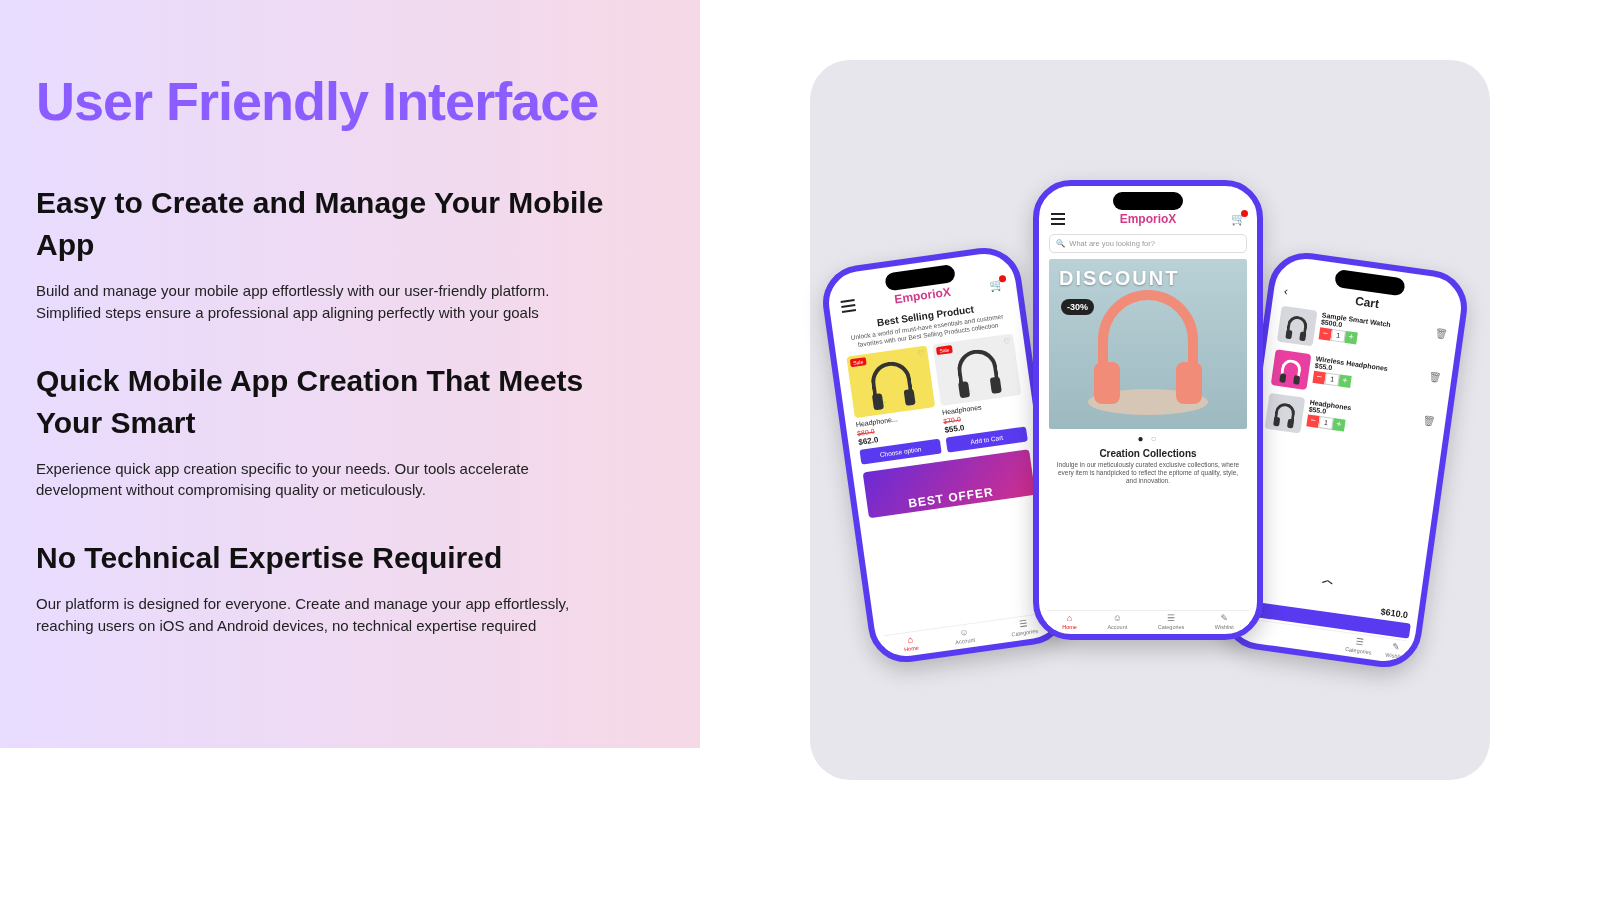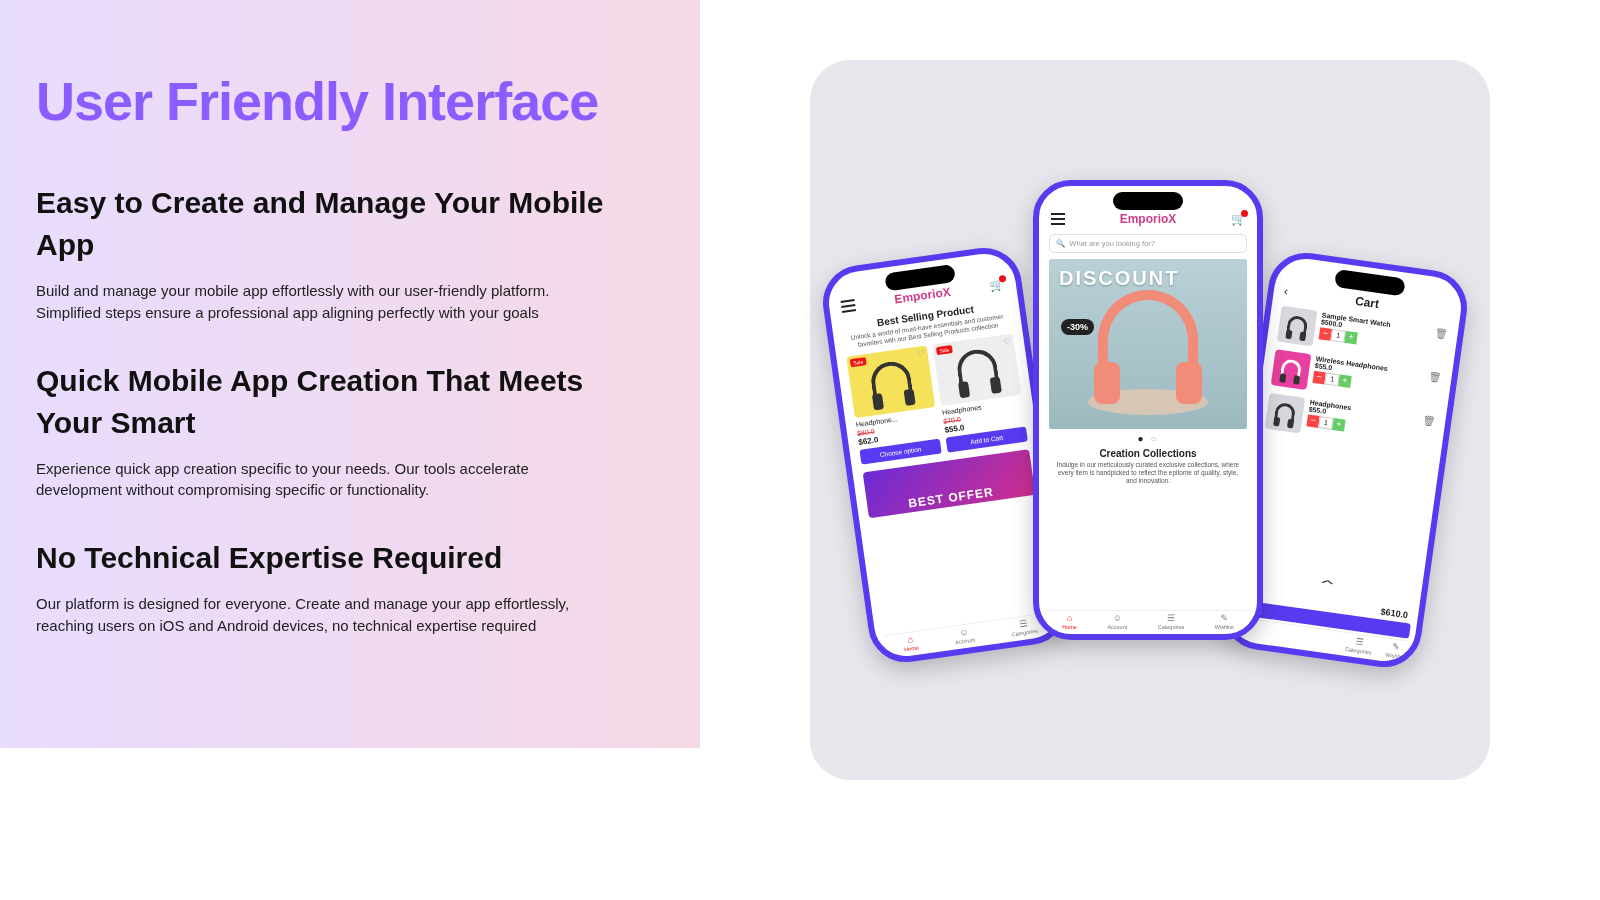--- a/index.html
+++ b/index.html
@@ -90,21 +90,21 @@
   .tab.active{color:#e11;}
   .tab .ic{font-size:9px;line-height:9px;}
 
   
   .search{display:flex;align-items:center;gap:4px;border:1px solid #ddd;border-radius:5px;
     padding:4px 6px;font-size:7.5px;color:#999;margin-top:4px;}
   .hero{margin-top:6px;height:170px;border-radius:2px;background:linear-gradient(180deg,#b9d1d7 0%, #9db9c0 100%);
     position:relative;overflow:hidden;display:flex;align-items:center;justify-content:center;}
   .disc-badge{position:absolute;top:8px;left:10px;right:10px;color:#fff;font-weight:800;
     font-size:20px;letter-spacing:2px;text-shadow:0 1px 2px rgba(0,0,0,.3);}
-  .pct{position:absolute;top:60px;left:12px;background:#222;color:#fff;font-size:9px;
+  .pct{position:absolute;top:40px;left:12px;background:#222;color:#fff;font-size:9px;
     padding:3px 6px;border-radius:10px;font-weight:600;}
   .pedestal{position:absolute;bottom:14px;left:50%;transform:translateX(-50%);
     width:120px;height:26px;background:#d6c6b6;border-radius:50%;}
   .big-hp{width:100px;height:100px;border:10px solid #f08c78;border-radius:50% 50% 14% 14%;
     border-bottom:none;position:relative;top:-4px;}
   .big-hp::before,.big-hp::after{content:"";position:absolute;bottom:-14px;width:26px;height:42px;
     background:#f08c78;border-radius:8px;}
   .big-hp::before{left:-14px}.big-hp::after{right:-14px}
   .dots{text-align:center;font-size:10px;color:#bbb;margin-top:4px;letter-spacing:2px;}
   .dots .on{color:#222;}
@@ -140,21 +140,21 @@
 
 <div class="left">
   <h1 class="headline">User Friendly Interface</h1>
 
   <div class="block">
     <h2 class="subhead">Easy to Create and Manage Your Mobile App</h2>
     <p class="body">Build and manage your mobile app effortlessly with our user-friendly platform. Simplified steps ensure a professional app aligning perfectly with your goals</p>
   </div>
   <div class="block">
     <h2 class="subhead">Quick Mobile App Creation That Meets Your Smart</h2>
-    <p class="body">Experience quick app creation specific to your needs. Our tools accelerate development without compromising specific or functionality.</p>
+    <p class="body">Experience quick app creation specific to your needs. Our tools accelerate development without compromising quality or meticulously.</p>
   </div>
   <div class="block">
     <h2 class="subhead">No Technical Expertise Required</h2>
     <p class="body">Our platform is designed for everyone. Create and manage your app effortlessly, reaching users on iOS and Android devices, no technical expertise required</p>
   </div>
 </div>
 
 <div class="right">
   <div class="card">
 

